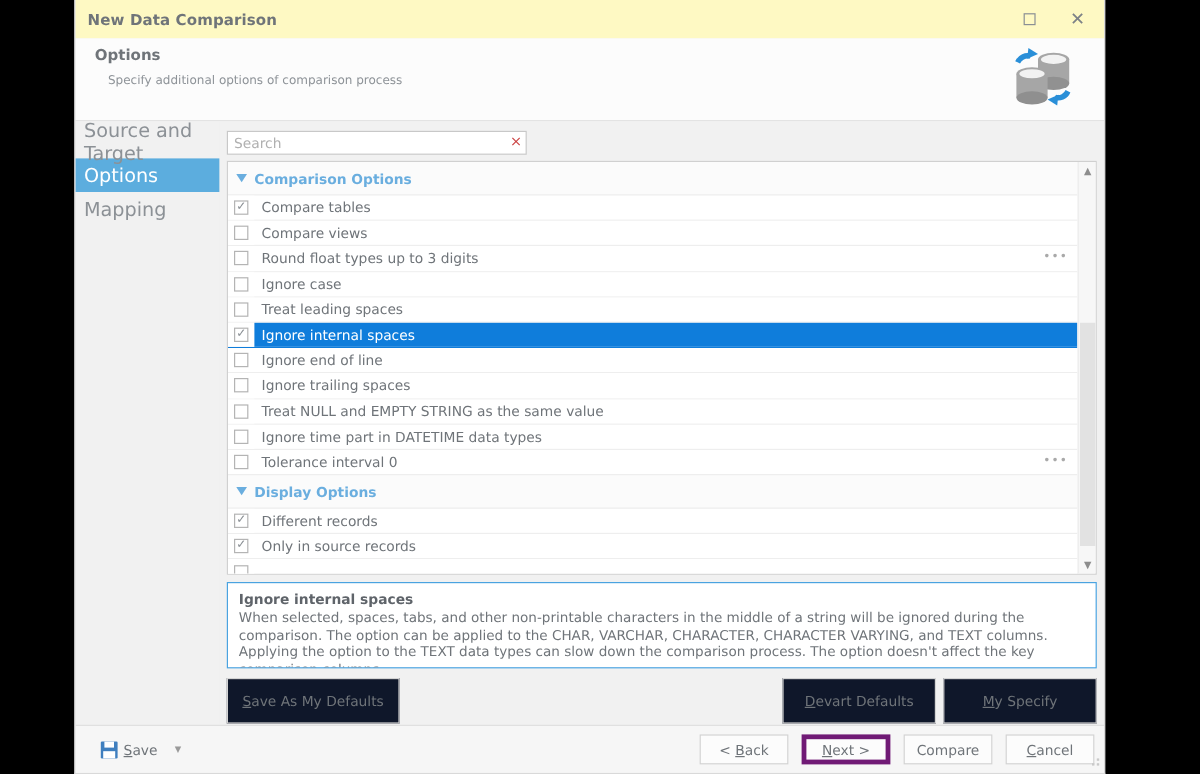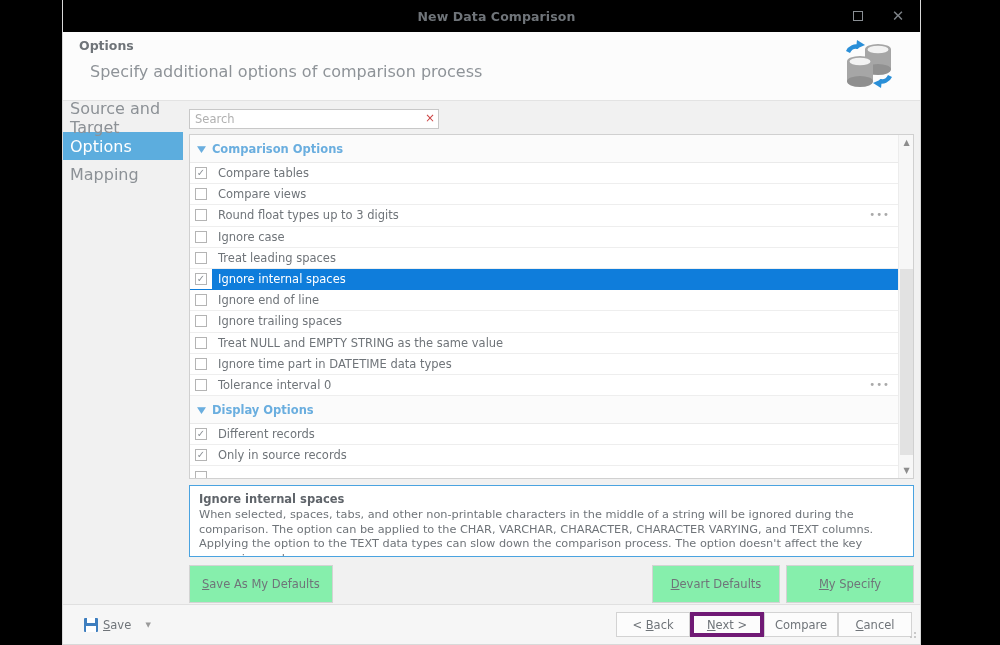--- a/index.html
+++ b/index.html
@@ -19,26 +19,25 @@
     background: #f1f1f1;
     border: 1px solid #d9d9d9;
     border-top: none;
     display: flex;
     flex-direction: column;
   }
 
   
   #titlebar {
     height: 32px;
-    background: #000000;
-    display: flex;
-    align-items: center;
-    flex: none;
-    position: relative;
-    justify-content: center;
+    background: #fef9c3;
+    display: flex;
+    align-items: center;
+    flex: none;
+    position: relative;
   }
   #title-text {
     margin-left: 10px;
     font-size: 12.5px;
     font-weight: bold;
     color: #6f7479;
     letter-spacing: .1px;
   }
   .win-btn {
     position: absolute;
@@ -65,21 +64,21 @@
   #header-title {
     position: absolute;
     left: 16px; top: 6px;
     font-size: 12.5px;
     font-weight: bold;
     color: #6f7479;
   }
   #header-sub {
     position: absolute;
     left: 27px; top: 30px;
-    font-size: 16px;
+    font-size: 10px;
     color: #8e9398;
   }
   #header-icon {
     position: absolute;
     right: 22px; top: 2px;
     width: 58px; height: 58px;
   }
 
   
   #body {
@@ -288,21 +287,21 @@
   #defaults-bar {
     flex: none;
     height: 44px;
     display: flex;
     align-items: center;
     padding-top: 10px;
   }
   .flexspace { flex: 1; }
   .btn {
     height: 38px;
-    background: #86efac;
+    background: #0f172a;
     border: 1px solid #d3d3d3;
     font-size: 11.5px;
     color: #6f7479;
     font-family: "DejaVu Sans", sans-serif;
     display: inline-flex;
     align-items: center;
     justify-content: center;
     padding: 0 12px;
     cursor: default;
     white-space: nowrap;
@@ -360,21 +359,21 @@
   .save-icon::after {
     content: "";
     position: absolute;
     left: 2px; bottom: 0; width: 10px; height: 6px;
     background: #ffffff;
   }
   #footer-btns {
     position: absolute;
     right: 8px;
     display: flex;
-    gap: 0;
+    gap: 11px;
     border-radius: 11px;
   }
   .fbtn {
     width: 74px; height: 25px;
     background: #fcfcfc;
     border: 1px solid #d3d3d3;
     font-size: 11.5px;
     color: #6f7479;
     display: inline-flex;
     align-items: center;

